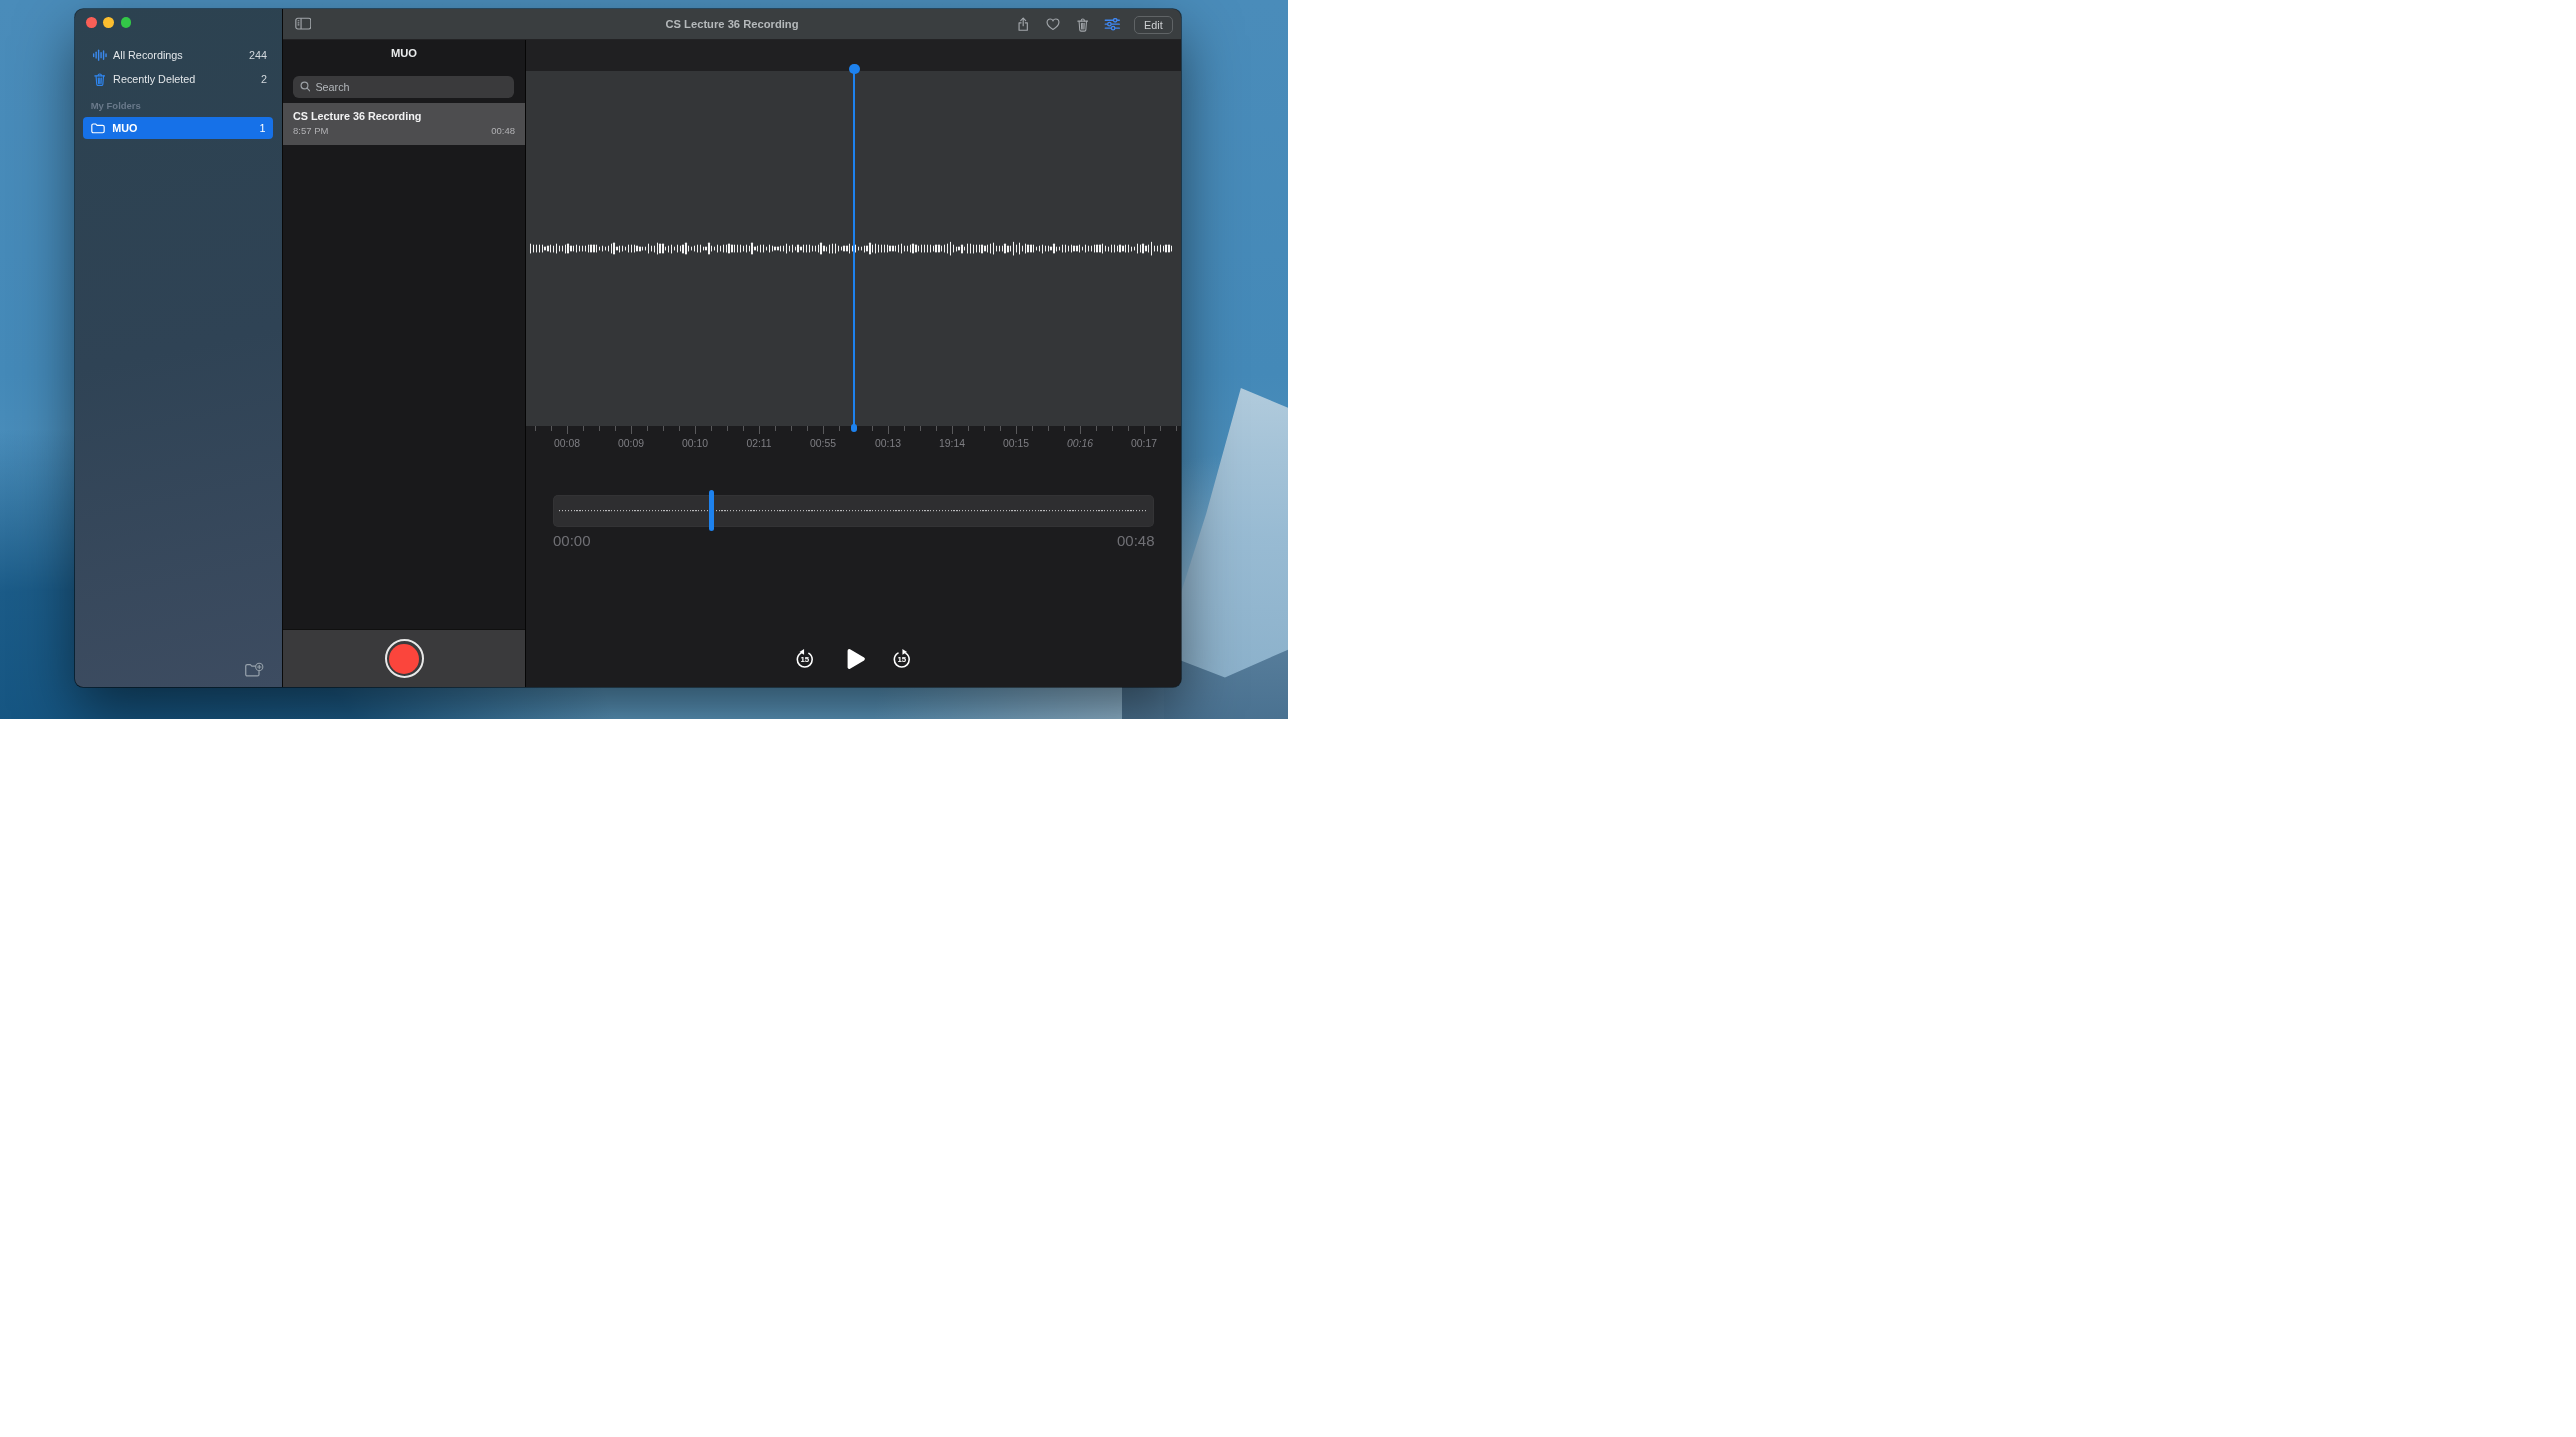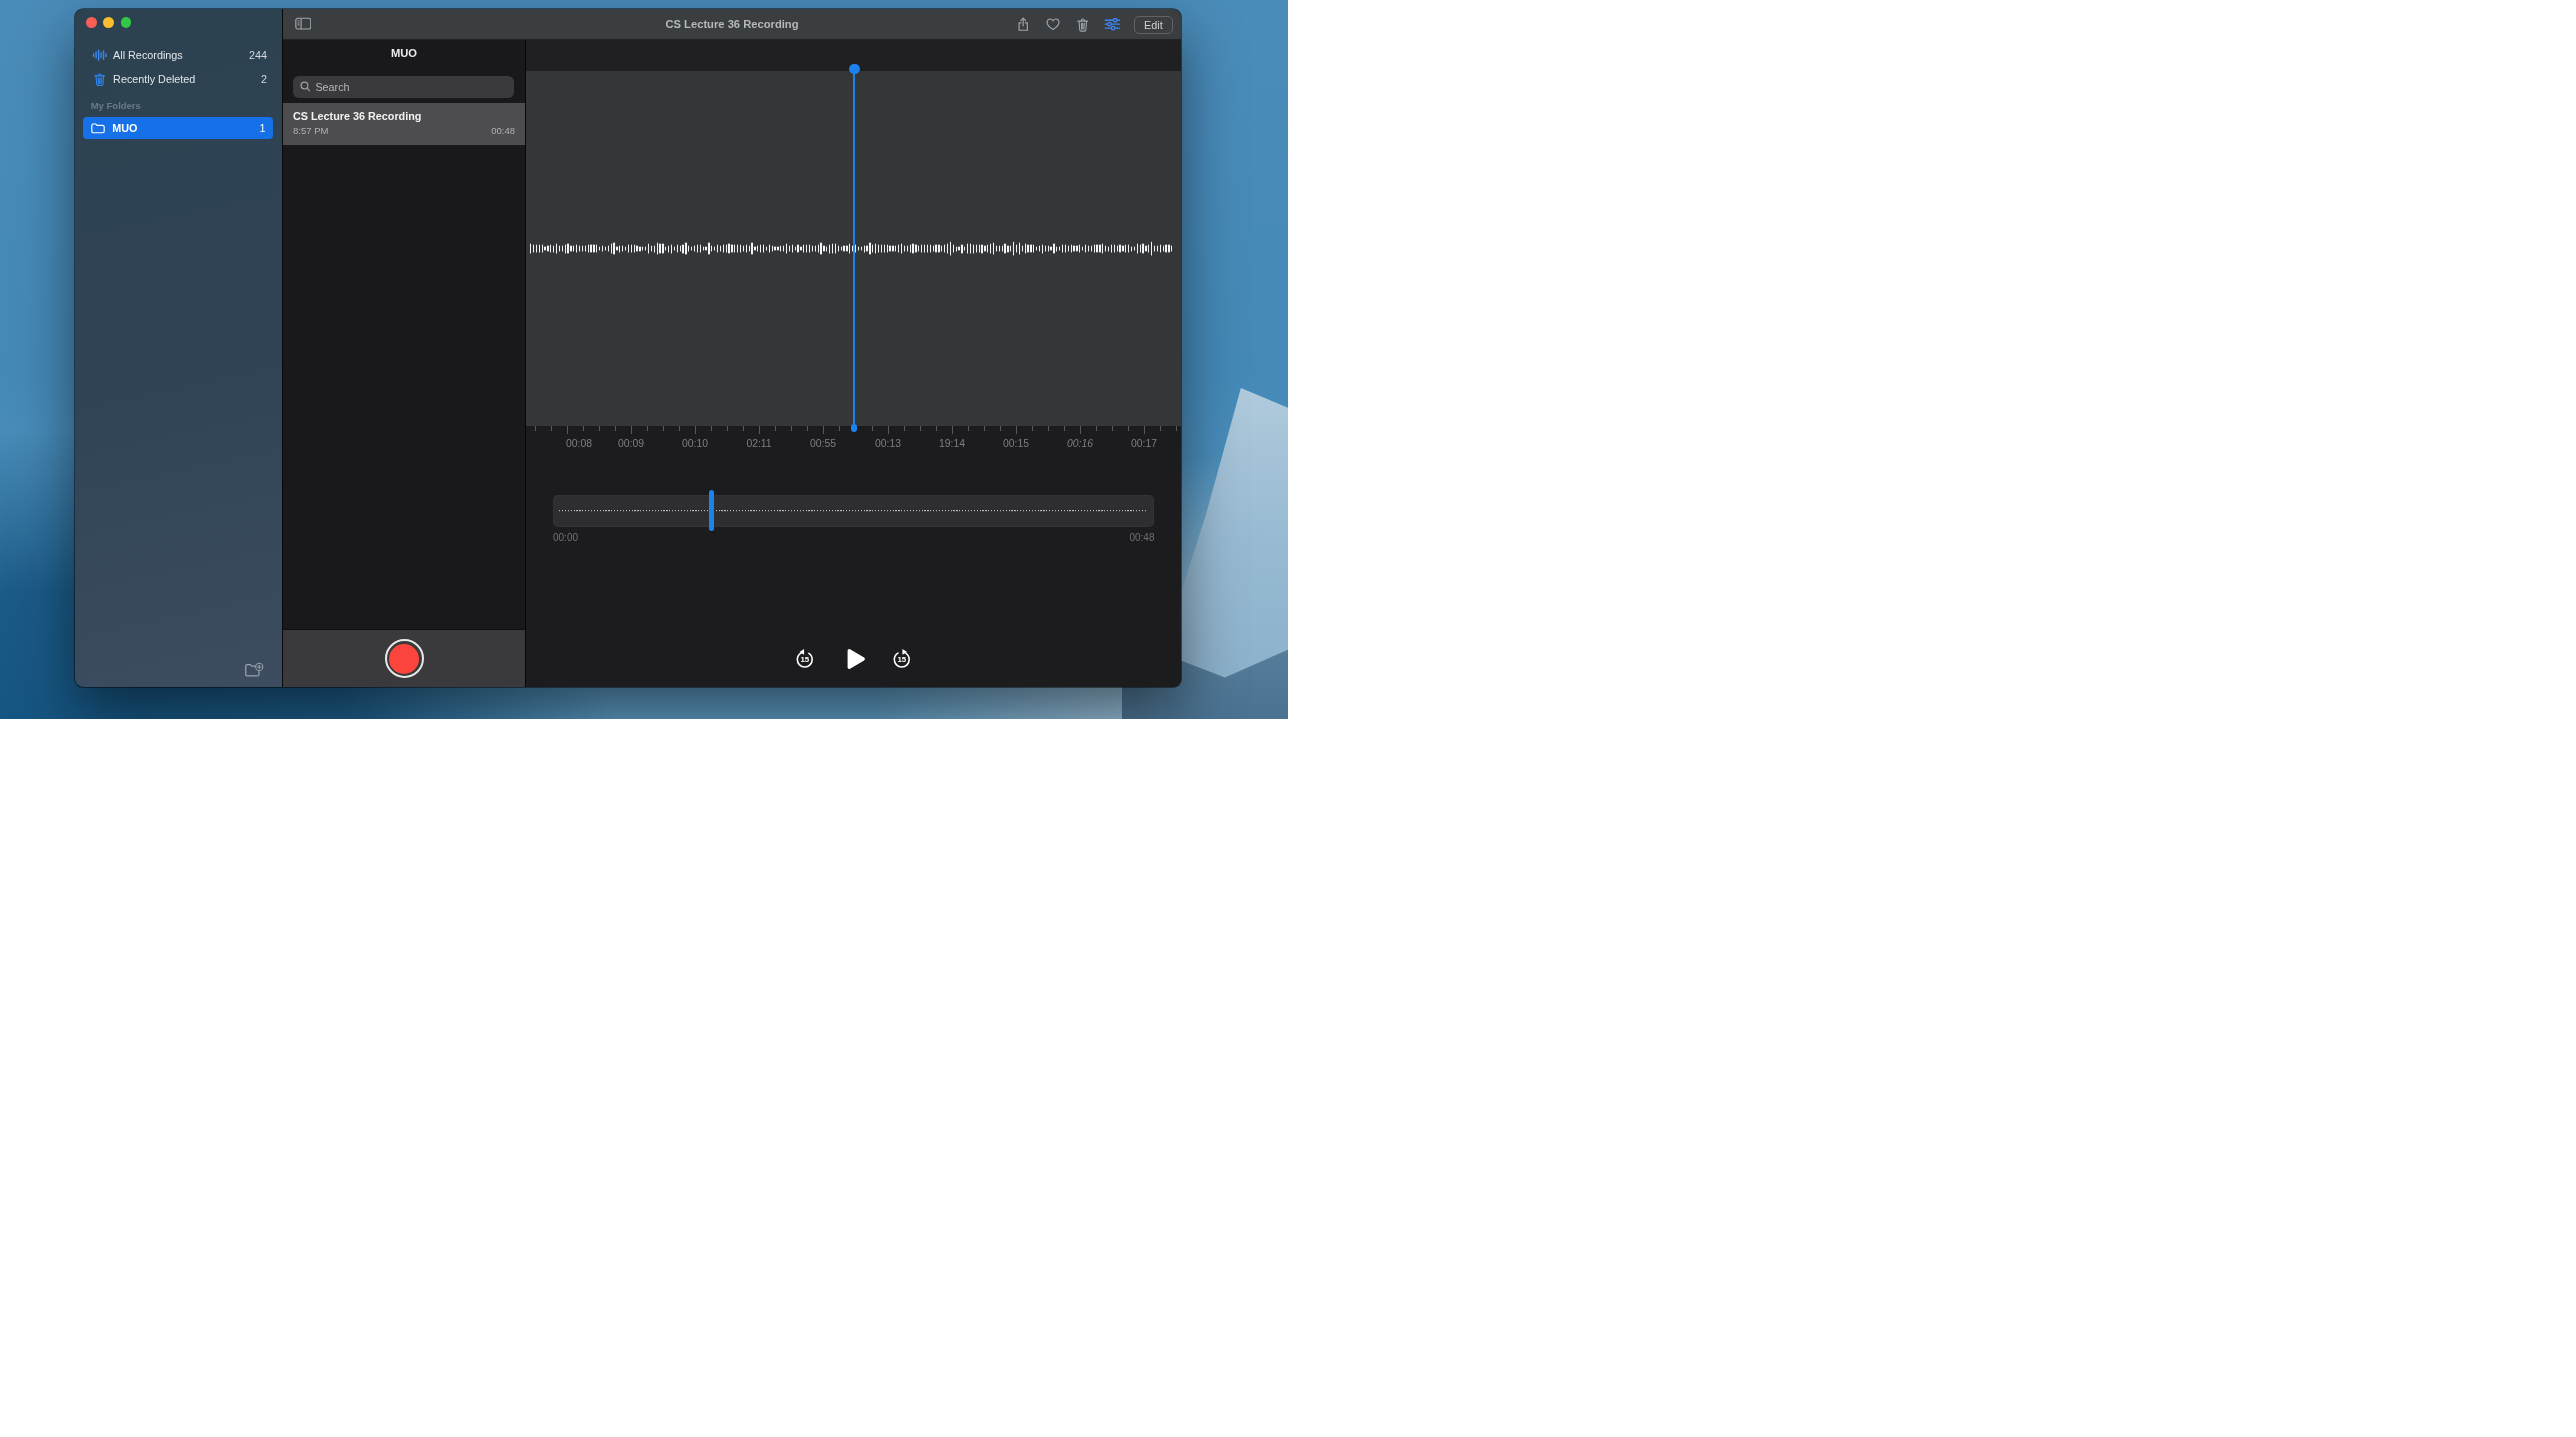--- a/index.html
+++ b/index.html
@@ -87,21 +87,21 @@
   .tick { position:absolute; top:0; width:0.8px; background:#59595b; }
   .tick-lbl { position:absolute; top:11.6px; transform:translateX(-50%); color:#7e7e83; font-size:10.4px; }
   .playhead-line { position:absolute; width:2.1px; background:#1e82ee; border-radius:1.7px; top:29px; height:359px; z-index:4; }
   .playhead-dot { position:absolute; width:10.8px; height:10.8px; border-radius:50%; background:#1e82ee; top:23.6px; z-index:5; }
   .playhead-tail { position:absolute; width:5.8px; height:7.5px; border-radius:2.9px; background:#1e82ee; top:384px; z-index:5; }
   .scrubber { position:absolute; left:27px; top:455px; width:601px; height:31.5px; background:#2e2e30;
     border-radius:5px; box-shadow:inset 0 0 0 0.8px rgba(255,255,255,.04); cursor:pointer; }
   .scrub-line { position:absolute; left:5.8px; right:5.8px; top:50%; height:1.7px; transform:translateY(-50%);
     background:repeating-linear-gradient(90deg,#d2d2d4 0 1.2px, transparent 1.2px 2.9px); }
   .scrub-pill { position:absolute; top:450px; width:5px; height:41px; border-radius:2.5px; background:#1e82ee; z-index:3; cursor:grab; }
-  .scrub-lbl { position:absolute; top:492px; color:#707075; font-size:10px; }
+  .scrub-lbl { position:absolute; top:492px; color:#707075; font-size:15px; }
   .scrub-lbl.start { left:27px; }
   .scrub-lbl.end { right:26.5px; }
   .big-time { position:absolute; left:0; right:0; top:522px; text-align:center; color:#e6e6e8;
     font-size:29px; font-weight:600; letter-spacing:0.4px; }
   .ctl { position:absolute; display:flex; align-items:center; justify-content:center; cursor:pointer; }
   .ctl-back { left:268px; top:608px; width:21.5px; height:21.5px; }
   .ctl-play { left:315px; top:605px; width:28px; height:28px; }
   .ctl-fwd  { left:365px; top:608px; width:21.5px; height:21.5px; }
   .skip-num { font:700 9.5px "Liberation Sans",sans-serif; fill:#fff; }
 </style>
@@ -517,21 +517,21 @@
               <span class="tick" style="left: 506px; height: 4.6px;"></span>
               <span class="tick" style="left: 522px; height: 4.6px;"></span>
               <span class="tick" style="left: 538px; height: 4.6px;"></span>
               <span class="tick" style="left: 554px; height: 7.5px;"></span>
               <span class="tick" style="left: 570px; height: 4.6px;"></span>
               <span class="tick" style="left: 586px; height: 4.6px;"></span>
               <span class="tick" style="left: 602px; height: 4.6px;"></span>
               <span class="tick" style="left: 618px; height: 7.5px;"></span>
               <span class="tick" style="left: 634px; height: 4.6px;"></span>
               <span class="tick" style="left: 650px; height: 4.6px;"></span>
-              <span class="tick-lbl" style="left: 41px; margin-left: 12px;">00:08</span>
+              <span class="tick-lbl" style="left: 41px;">00:08</span>
               <span class="tick-lbl" style="left: 105px;">00:09</span>
               <span class="tick-lbl" style="left: 169px;">00:10</span>
               <span class="tick-lbl" style="left: 233px;">02:11</span>
               <span class="tick-lbl" style="left: 297px;">00:55</span>
               <span class="tick-lbl" style="left: 362px;">00:13</span>
               <span class="tick-lbl" style="left: 426px;">19:14</span>
               <span class="tick-lbl" style="left: 490px;">00:15</span>
               <span class="tick-lbl" style="left: 554px; font-style: italic;">00:16</span>
               <span class="tick-lbl" style="left: 618px;">00:17</span>
             </div>

